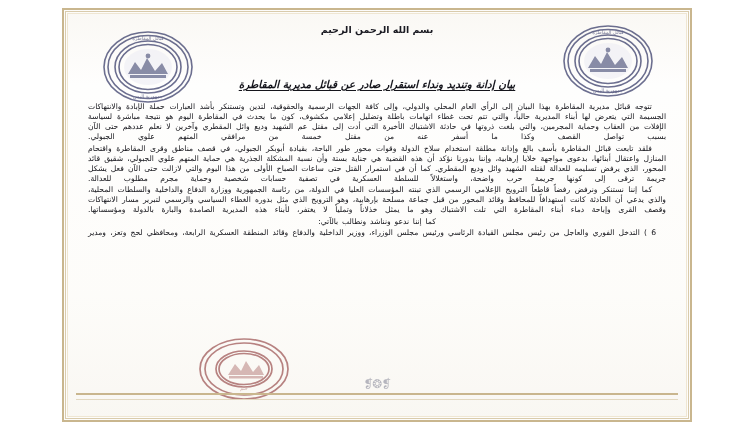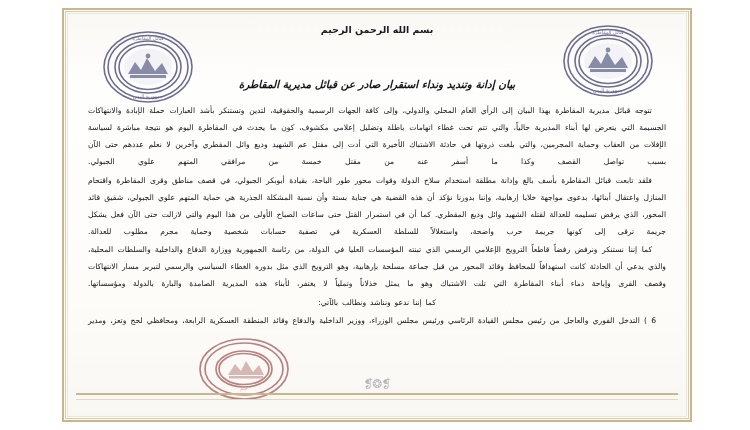--- a/index.html
+++ b/index.html
@@ -73,34 +73,35 @@
   
   #doc-title{
     position:absolute;
     top:62px; left:0; right:0;
     text-align:center;
     direction:rtl;
     font-size:10.5px;
     font-weight:bold;
     font-style:italic;
     color:#15151c;
+    text-decoration:underline;
     text-underline-offset:2px;
     letter-spacing:.4px;
   }
 
   
   #body-text{
     position:absolute;
     top:86px; left:18px; right:18px;
     direction:rtl;
     text-align:justify;
     text-align-last:justify;
     color:#121218;
     font-size:7.6px;
-    line-height:17px;
+    line-height:10px;
     letter-spacing:.05px;
     word-spacing:1.4px;
   }
   #body-text p{
     margin:0 0 1.5px 0;
     text-indent:14px;
   }
   #body-text p.center-frag{
     text-align:right;
     text-align-last:center;

